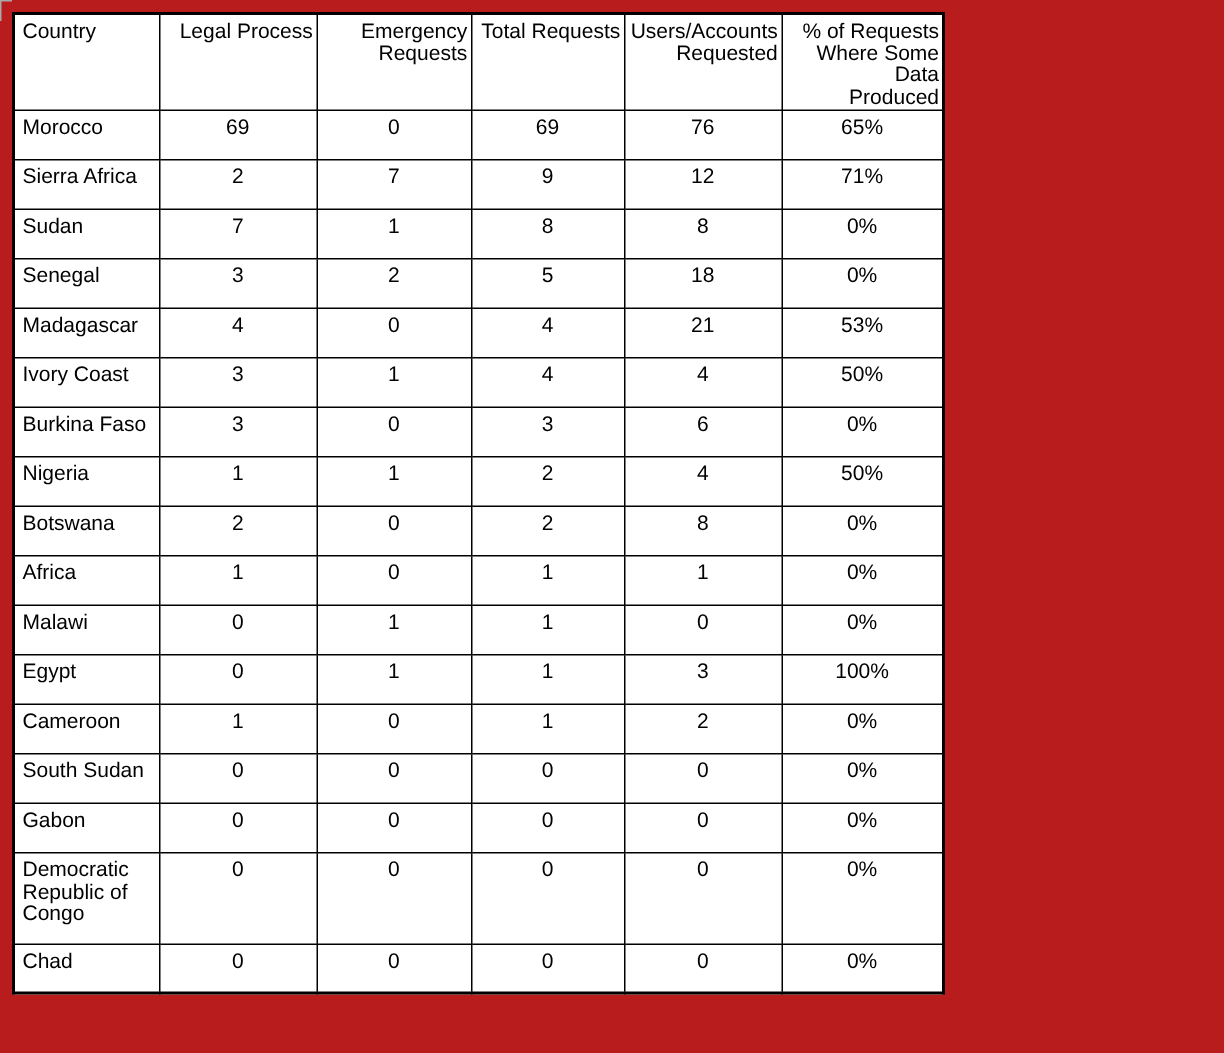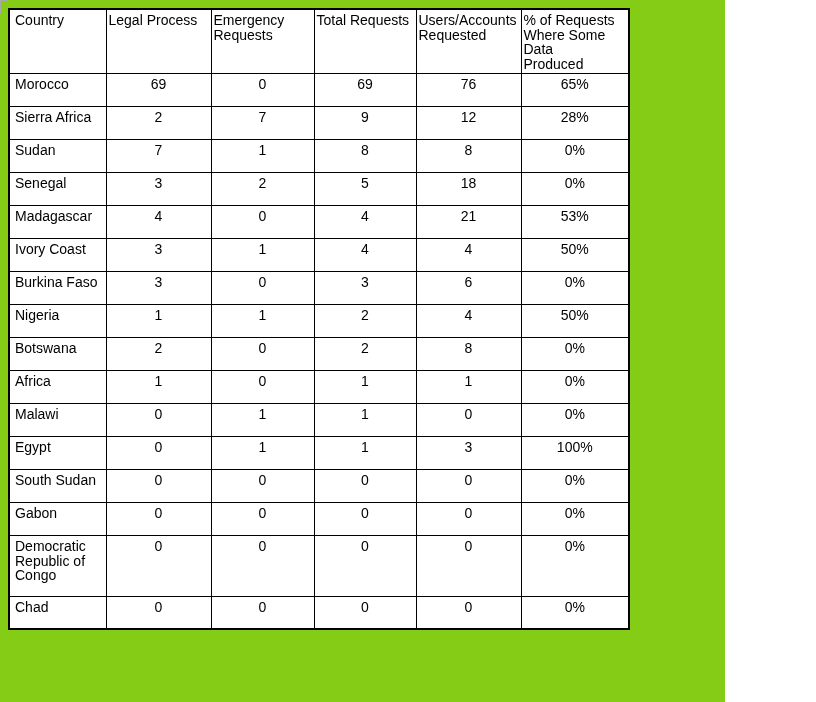--- a/index.html
+++ b/index.html
@@ -2,23 +2,23 @@
 <html><head>
 <meta charset="utf-8">
 <style>
   html, body {
     margin: 0;
     padding: 0;
     background: #ffffff;
   }
   .page {
     position: relative;
-    width: 725px;
+    width: 816px;
     height: 702px;
-    background: #84cc16;
+    background: #b91c1c;
     font-family: "Liberation Sans", sans-serif;
     color: #000000;
     overflow: hidden;
   }
   
   .anchor-mark {
     position: absolute;
     left: 0;
     top: 0;
     width: 7px;
@@ -46,21 +46,21 @@
     vertical-align: top;
     font-size: 14px;
     line-height: 14.5px;
     font-weight: normal;
     color: #000000;
     box-sizing: border-box;
     overflow: hidden;
   }
   th {
     height: 58px;
-    text-align: left;
+    text-align: right;
     white-space: pre-line;
     padding: 3px 2px 2px 2px;
   }
   td {
     height: 33px;
     text-align: center;
     padding: 3px 3px 13px 3px;
   }
   th.col-country, td.col-country {
     text-align: left;
@@ -105,21 +105,21 @@
           <td>69</td>
           <td>76</td>
           <td>65%</td>
         </tr>
         <tr>
           <td class="col-country">Sierra Africa</td>
           <td>2</td>
           <td>7</td>
           <td>9</td>
           <td>12</td>
-          <td>28%</td>
+          <td>71%</td>
         </tr>
         <tr>
           <td class="col-country">Sudan</td>
           <td>7</td>
           <td>1</td>
           <td>8</td>
           <td>8</td>
           <td>0%</td>
         </tr>
         <tr>
@@ -186,20 +186,28 @@
           <td>0</td>
           <td>0%</td>
         </tr>
         <tr>
           <td class="col-country">Egypt</td>
           <td>0</td>
           <td>1</td>
           <td>1</td>
           <td>3</td>
           <td>100%</td>
+        </tr>
+        <tr>
+          <td class="col-country">Cameroon</td>
+          <td>1</td>
+          <td>0</td>
+          <td>1</td>
+          <td>2</td>
+          <td>0%</td>
         </tr>
         <tr>
           <td class="col-country">South Sudan</td>
           <td>0</td>
           <td>0</td>
           <td>0</td>
           <td>0</td>
           <td>0%</td>
         </tr>
         <tr>

